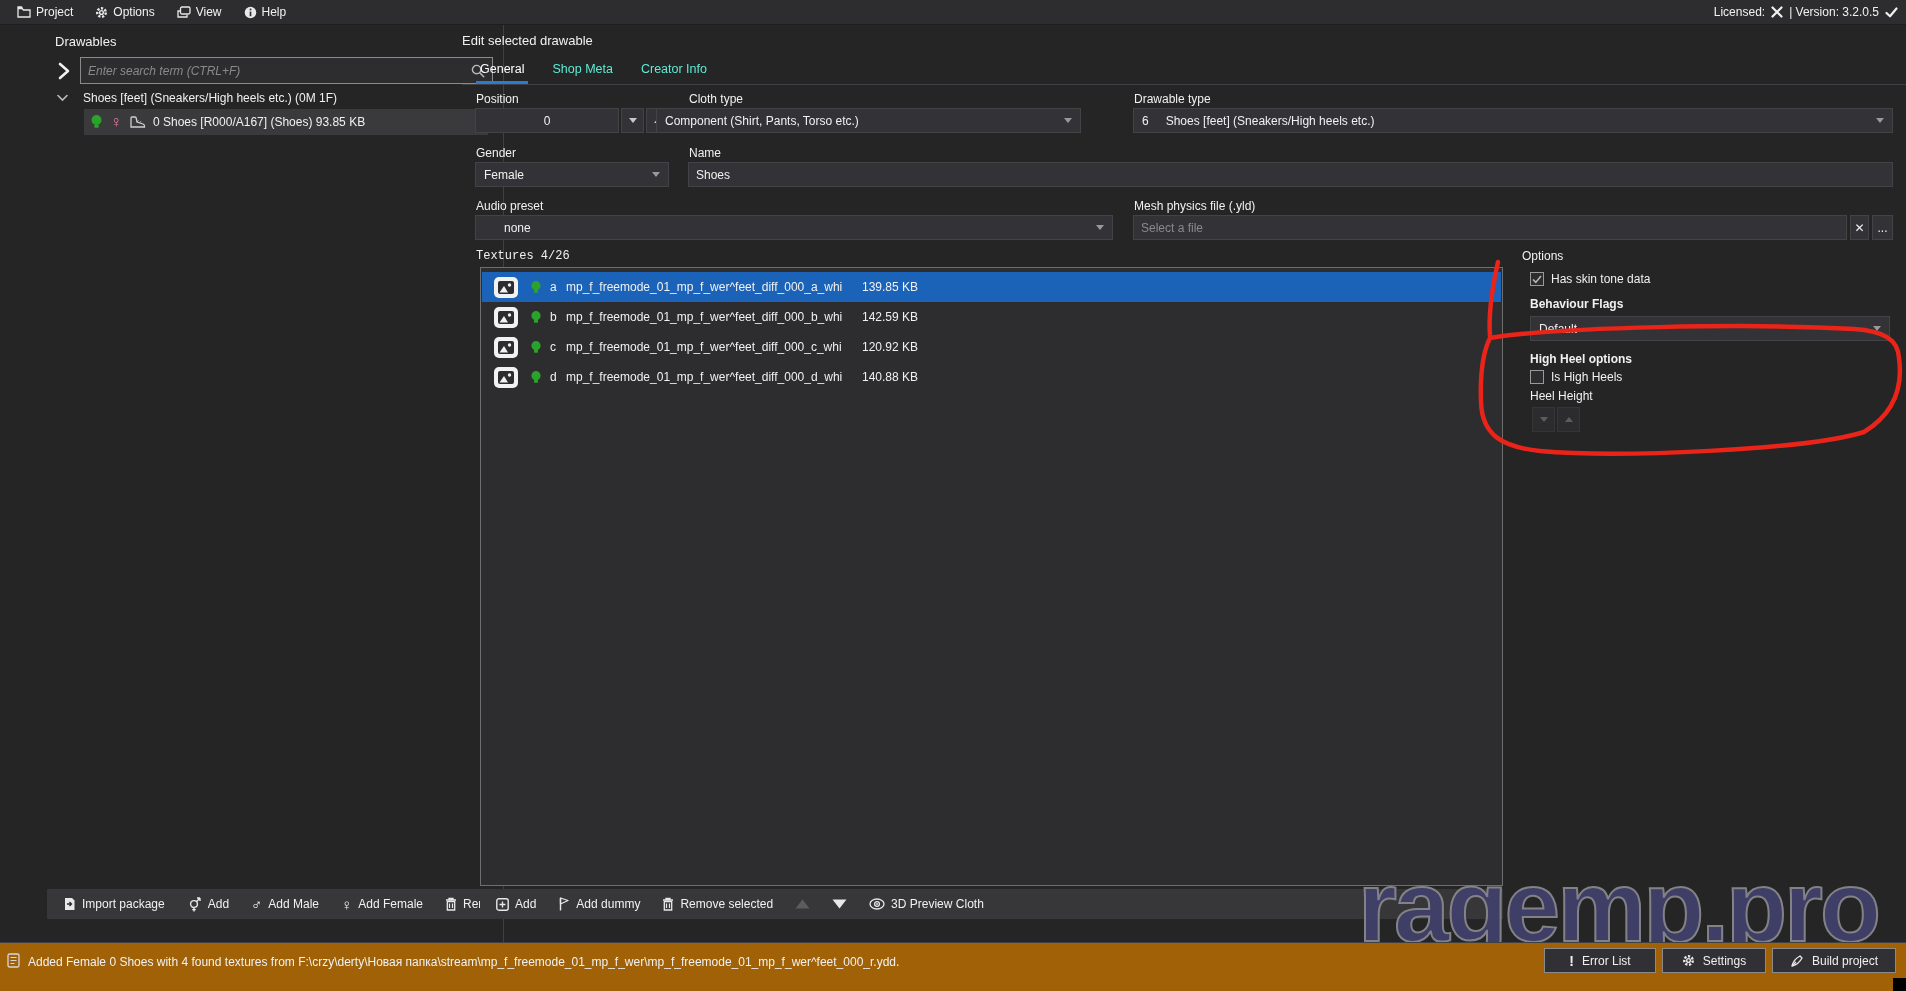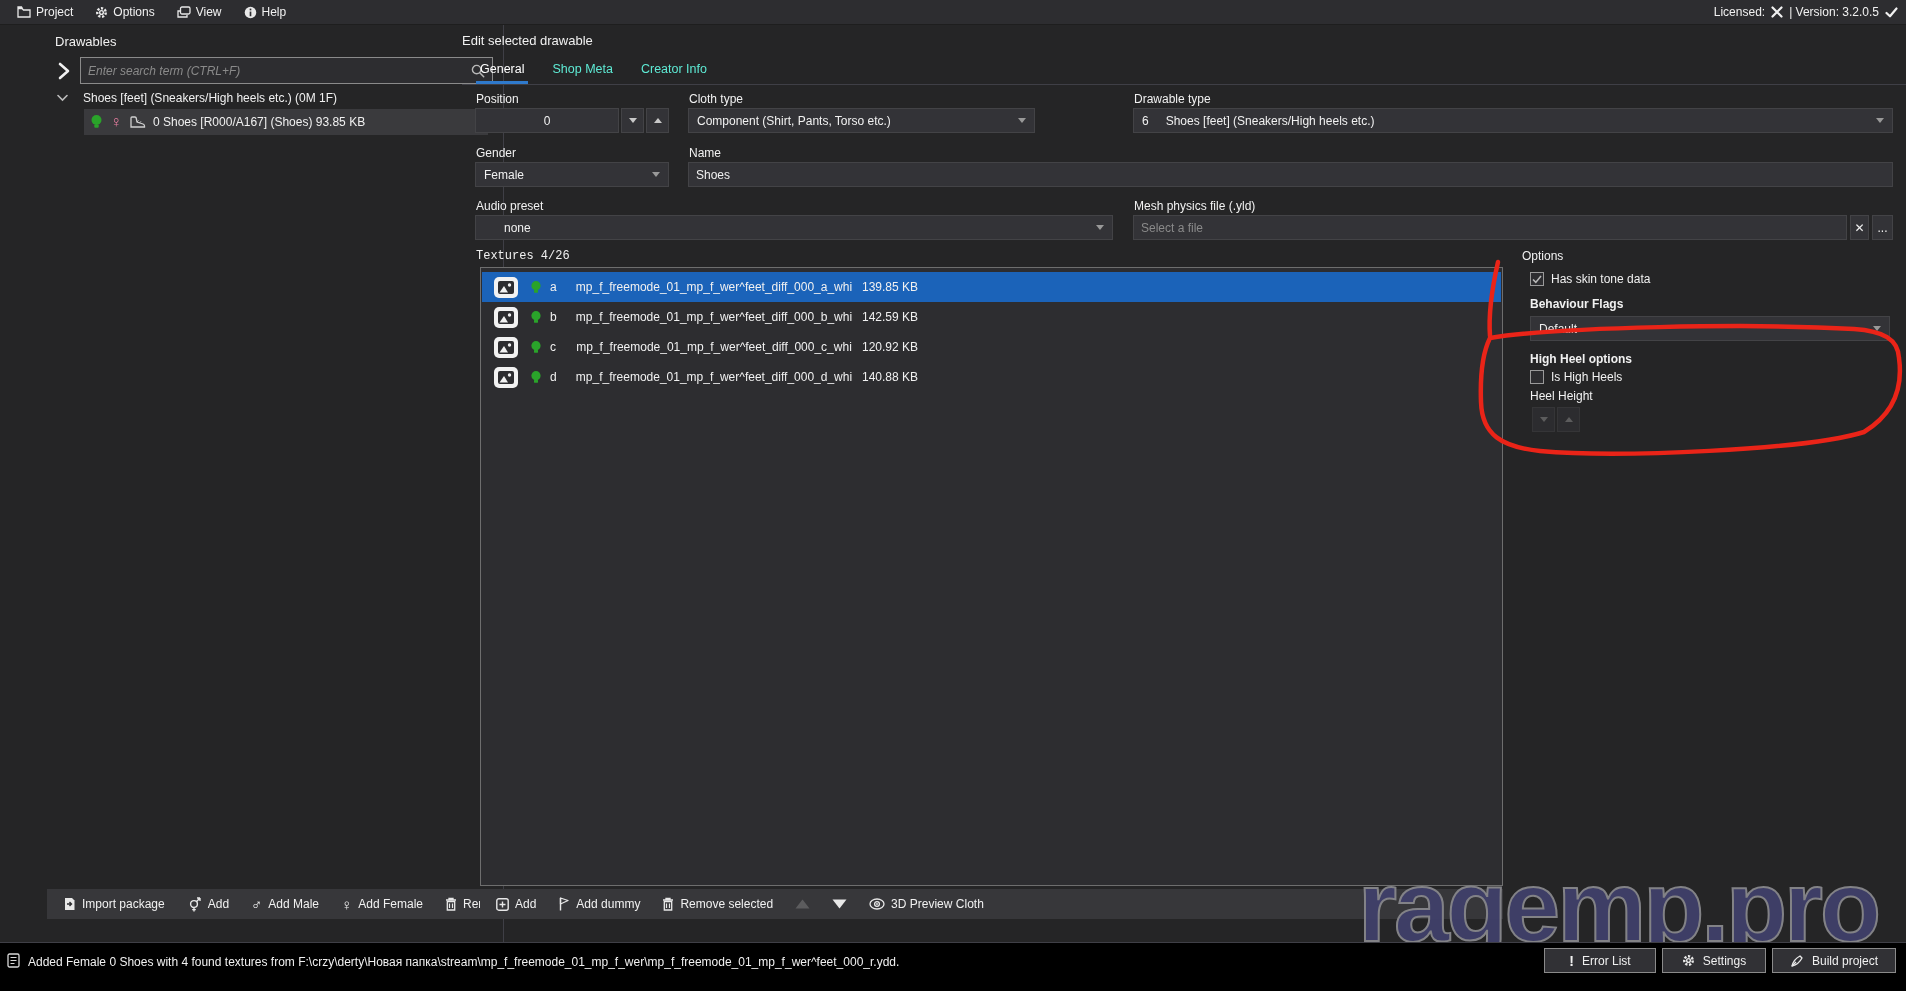--- a/index.html
+++ b/index.html
@@ -9,21 +9,21 @@
   .lbl { position:absolute; font-size:12px; color:#f1f1f1; white-space:nowrap; }
   .lbl.b { font-weight:bold; }
 
   
   #menubar { position:absolute; left:0; top:0; width:1906px; height:23px; background:#2d2d30; border-bottom:1px solid #1e1e1e; display:flex; align-items:center; padding:12px 8px; gap:4px; z-index:6; }
   .menu-item { display:flex; align-items:center; gap:5px; font-size:12px; padding:0 9px; height:100%; cursor:default; }
   #menubar .right { margin-left:auto; display:flex; align-items:center; gap:6px; font-size:12px; }
 
   
   #left-panel { position:absolute; left:0; top:23px; width:457px; height:919px; border-right:1px solid #3f3f46;margin-left:47px; }
-  #statusbar { position:absolute; left:0; top:942px; width:1906px; height:49px; background:#000000; border-top:1px solid #3f3f46; z-index:5; }
+  #statusbar { position:absolute; left:0; top:942px; width:1906px; height:49px; background:#a16207; border-top:1px solid #3f3f46; z-index:5; }
 
   
   .tb { position:absolute; background:#333337; border:1px solid #434346; color:#f1f1f1; font-size:12px; padding:0 7px; outline:none; font-family:"Liberation Sans", sans-serif; }
   .tb::placeholder { color:#8a8a8a; opacity:1; }
   .combo { position:absolute; background:#333337; border:1px solid #434346; display:flex; align-items:center; font-size:12px; padding:0 8px; color:#f1f1f1; }
   .combo .car { margin-left:auto; width:0; height:0; border-left:4px solid transparent; border-right:4px solid transparent; border-top:5px solid #999; }
   .spin-btn { width:23px; height:100%; background:#333337; border:1px solid #434346; margin-left:2px; display:flex; align-items:center; justify-content:center; }
   .tri-up { width:0;height:0;border-left:4px solid transparent;border-right:4px solid transparent;border-bottom:5px solid #c8c8c8; }
   .tri-dn { width:0;height:0;border-left:4px solid transparent;border-right:4px solid transparent;border-top:5px solid #c8c8c8; }
   .tri-dis { opacity:.38; }
@@ -40,21 +40,21 @@
 
   
   .toolbar { position:absolute; background:#37373a; display:flex; align-items:center; padding:0 6px; gap:2px; }
   .tbtn { display:flex; align-items:center; gap:6px; font-size:12px; color:#f1f1f1; padding:0 10px; height:100%; white-space:nowrap; }
 
   
   #texture-list { position:absolute; left:480px; top:267px; width:1023px; height:619px; background:#2d2d30; border:1px solid #6e6e6e; }
   .tex-row { position:absolute; left:1px; width:1019px; height:30px; display:flex; align-items:center; font-size:12px; }
   .tex-row.selected { background:#1b63b9; }
   .tex-letter { width:16px; margin-left:8px; }
-  .tex-name { width:296px;text-align:center; }
+  .tex-name { width:296px; }
   .img-ic { width:24px; height:21px; background:#f2f2f2; border-radius:5px; margin-left:12px; display:flex; align-items:center; justify-content:center; }
 
   .cb { width:14px; height:14px; border:1px solid #9a9a9a; background:#2d2d30; display:inline-flex; align-items:center; justify-content:center; flex:none; }
   .cb-row { position:absolute; display:flex; align-items:center; gap:7px; font-size:12px; }
 
   .sb-btn { height:25px; background:#313135; border:1px solid #8a8a8a; display:flex; align-items:center; justify-content:center; gap:8px; font-size:12px; position:absolute; top:5px; }
 
   #watermark { position:absolute; left:1358px; top:856px; font-size:100px; font-weight:bold; letter-spacing:-3px; color:#40406a; -webkit-text-stroke:2px #87878c; opacity:.95; z-index:4; line-height:1; white-space:nowrap; }
   #corner-square { position:absolute; right:0; bottom:0; width:13px; height:13px; background:#000; z-index:7; }
   svg { display:block; }
@@ -209,21 +209,21 @@
   <div class="tb" style="position:static; flex:1; display:flex; align-items:center; justify-content:center;">0</div>
   <div class="spin-btn">
       <span class="tri-dn"></span>
     </div>
   <div class="spin-btn">
       <span class="tri-up"></span>
     </div>
 </div>
 
 <div class="lbl" style="left:689px; top:92px;">Cloth type</div>
-<div class="combo" style="left:688px; top:108px; width:347px; height:25px;">
+<div class="combo" style="left:656px; top:108px; width:425px; height:25px;">
   <span>Component (Shirt, Pants, Torso etc.)</span>
   <span class="car"></span>
 </div>
 
 <div class="lbl" style="left:1134px; top:92px;">Drawable type</div>
 <div class="combo" style="left:1133px; top:108px; width:760px; height:25px;">
   <span>6</span>
   <span style="margin-left:17px;">Shoes [feet] (Sneakers/High heels etc.)</span>
   <span class="car"></span>
 </div>

